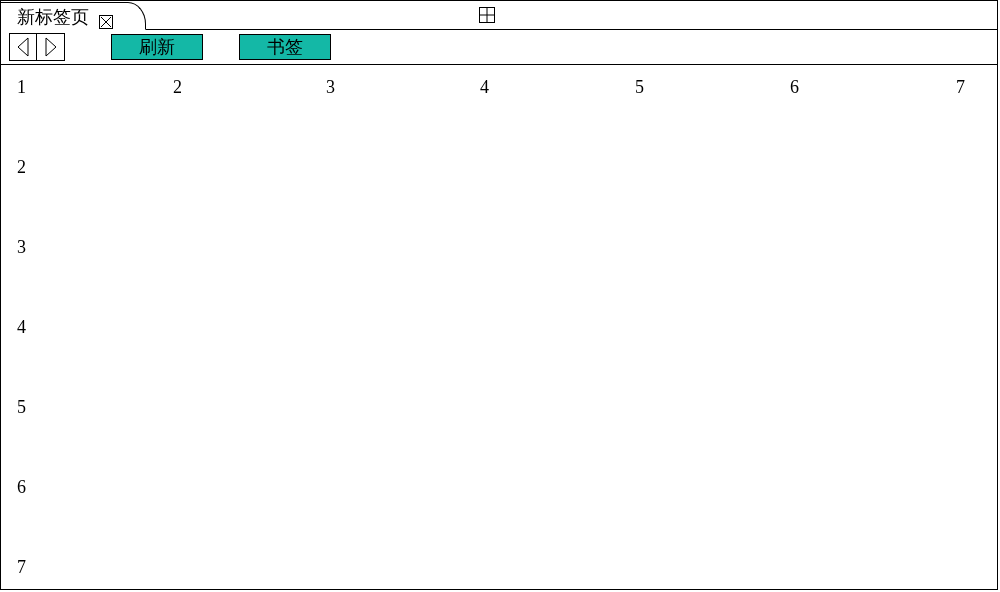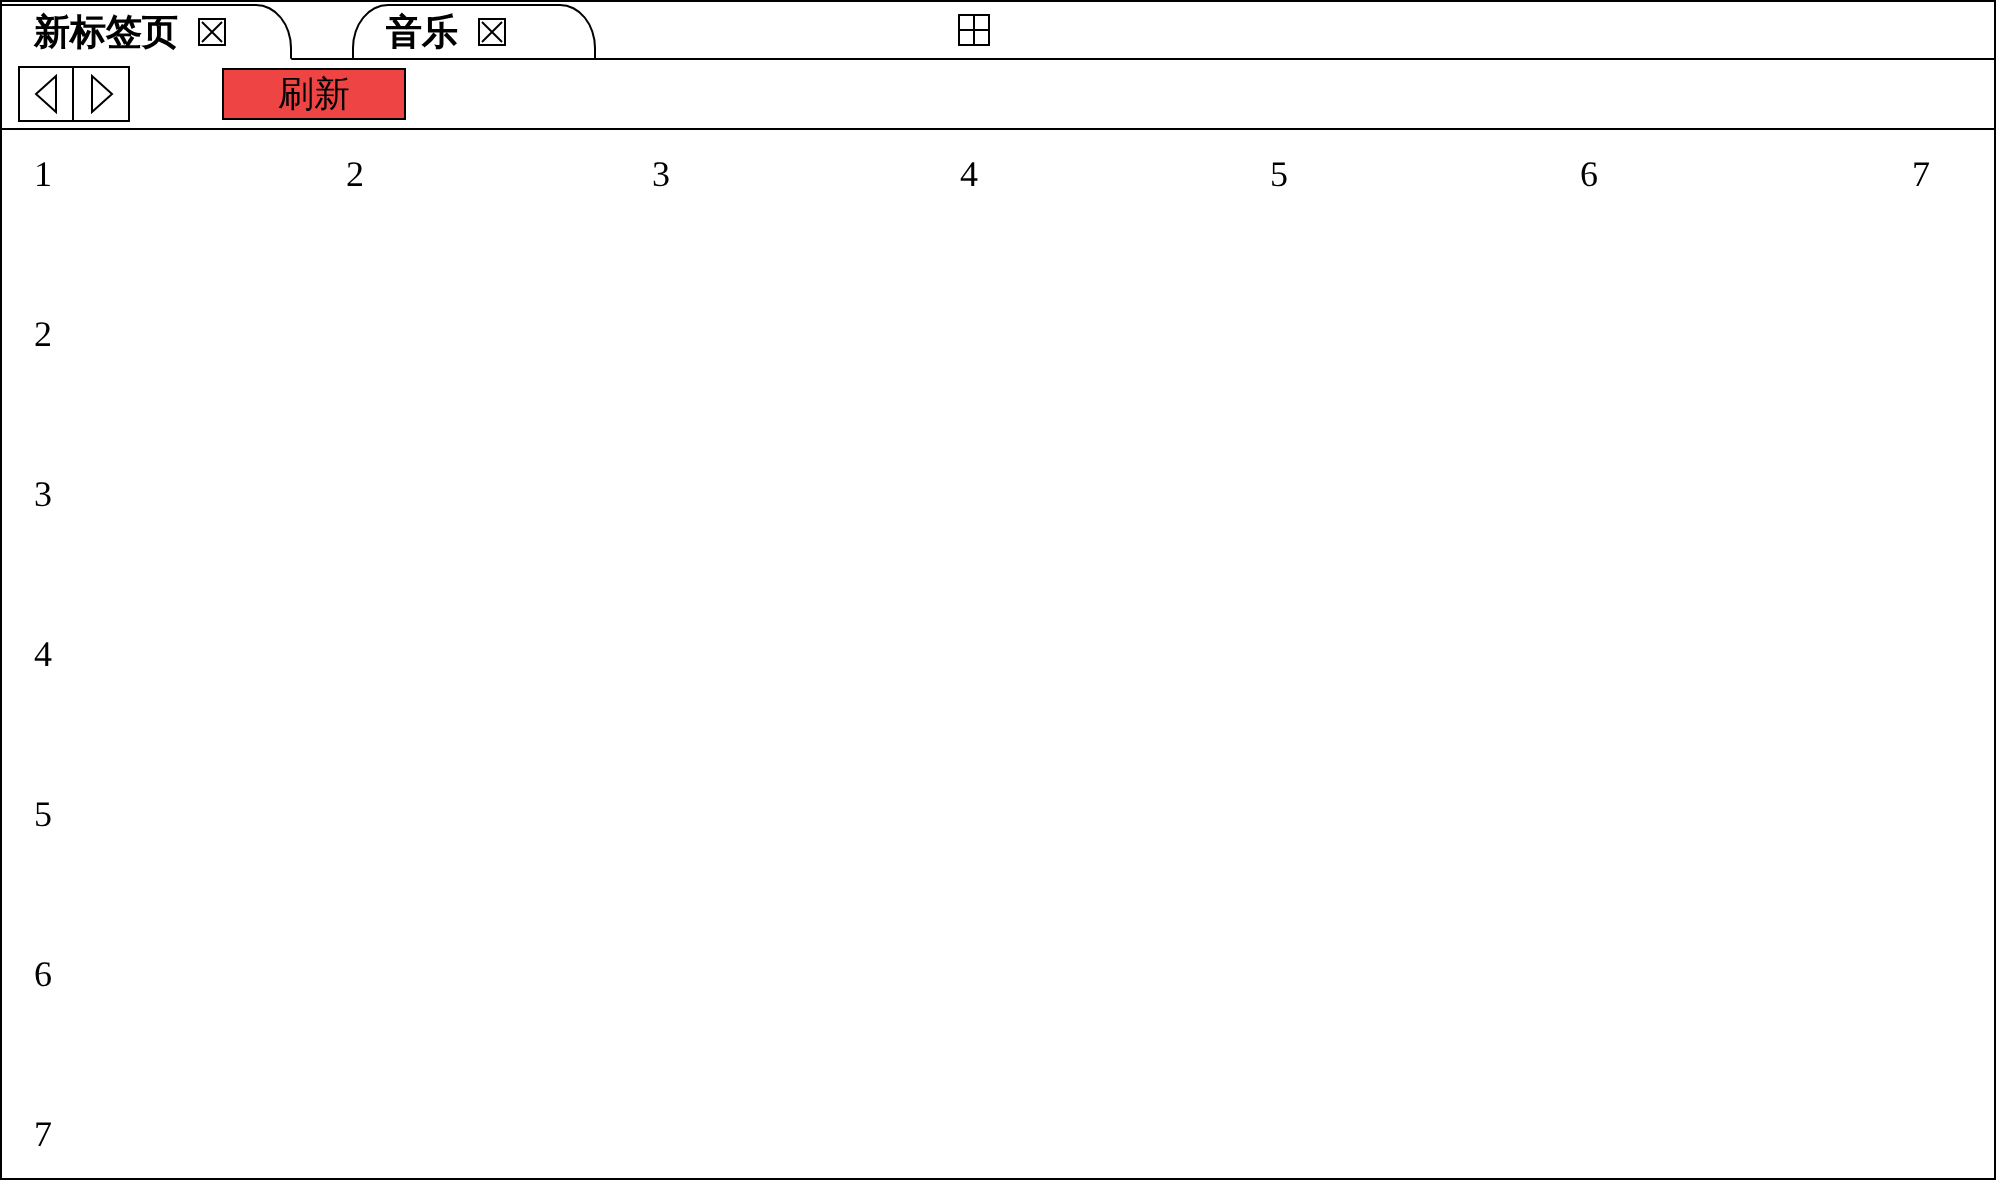--- a/index.html
+++ b/index.html
@@ -23,29 +23,28 @@
   .tab-strip {
     position: relative;
     height: 28px;
     border-bottom: 1px solid #000;
   }
   .tab {
     position: absolute;
     bottom: -1px;                 
     height: 28px;
     display: flex;
-    align-items: center;
+    align-items: flex-end;
     padding: 0 10px 0 16px;
     box-sizing: border-box;
     background: #fff;
     border-top: 1px solid #000;
     border-right: 1px solid #000;
     border-top-right-radius: 18px 22px;
     white-space: nowrap;
-    font-weight: bold;
   }
   .tab.active {
     border-left: none;
     border-bottom: 1px solid #fff; 
     z-index: 2;
   }
   .tab.inactive {
     border-left: 1px solid #000;
     border-top-left-radius: 18px 22px;
     border-bottom: 1px solid #000;
@@ -94,21 +93,21 @@
 
   .text-btn {
     position: absolute;
     top: 4px;
     height: 26px;
     border: 1px solid #000;
     display: flex;
     align-items: center;
     justify-content: center;
     box-sizing: border-box;
-    background: #ef4444;
+    background: #14b8a6;
   }
   .refresh-btn  { left: 110px; width: 92px; }
   .bookmark-btn { left: 238px; width: 92px; }
 
   
   .content {
     position: relative;
     height: calc(100% - 62px);
   }
   .col-num, .row-num {
@@ -128,30 +127,20 @@
       <span class="tab-label">新标签页</span>
       <span class="close-icon">
         <svg viewBox="0 0 14 14" width="14" height="14">
           <rect x="0.5" y="0.5" width="13" height="13" fill="none" stroke="#000"></rect>
           <line x1="2" y1="2" x2="12" y2="12" stroke="#000"></line>
           <line x1="12" y1="2" x2="2" y2="12" stroke="#000"></line>
         </svg>
       </span>
     </div>
 
-    <div class="tab inactive" style="left:175px; width:122px;">
-      <span class="tab-label">音乐</span>
-      <span class="close-icon">
-        <svg viewBox="0 0 14 14" width="14" height="14">
-          <rect x="0.5" y="0.5" width="13" height="13" fill="none" stroke="#000"></rect>
-          <line x1="2" y1="2" x2="12" y2="12" stroke="#000"></line>
-          <line x1="12" y1="2" x2="2" y2="12" stroke="#000"></line>
-        </svg>
-      </span>
-    </div>
 
 
     <span class="new-tab-btn">
       <svg viewBox="0 0 16 16" width="16" height="16">
         <rect x="0.5" y="0.5" width="15" height="15" fill="none" stroke="#000"></rect>
         <line x1="8" y1="0.5" x2="8" y2="15.5" stroke="#000"></line>
         <line x1="0.5" y1="8" x2="15.5" y2="8" stroke="#000"></line>
       </svg>
     </span>
   </div>
@@ -170,20 +159,23 @@
           <svg viewBox="0 0 14 20" width="14" height="20">
             <polygon points="2,1 2,19 12,10" fill="none" stroke="#000" stroke-width="1"></polygon>
           </svg>
         </span>
       </div>
     </div>
 
     <div class="text-btn refresh-btn">
       <span>刷新</span>
     </div>
+    <div class="text-btn bookmark-btn">
+      <span>书签</span>
+    </div>
   </div>
 
   <div class="content">
     <span class="col-num" style="left:16px;  top:12px;">1</span>
     <span class="col-num" style="left:172px; top:12px;">2</span>
     <span class="col-num" style="left:325px; top:12px;">3</span>
     <span class="col-num" style="left:479px; top:12px;">4</span>
     <span class="col-num" style="left:634px; top:12px;">5</span>
     <span class="col-num" style="left:789px; top:12px;">6</span>
     <span class="col-num" style="left:955px; top:12px;">7</span>

